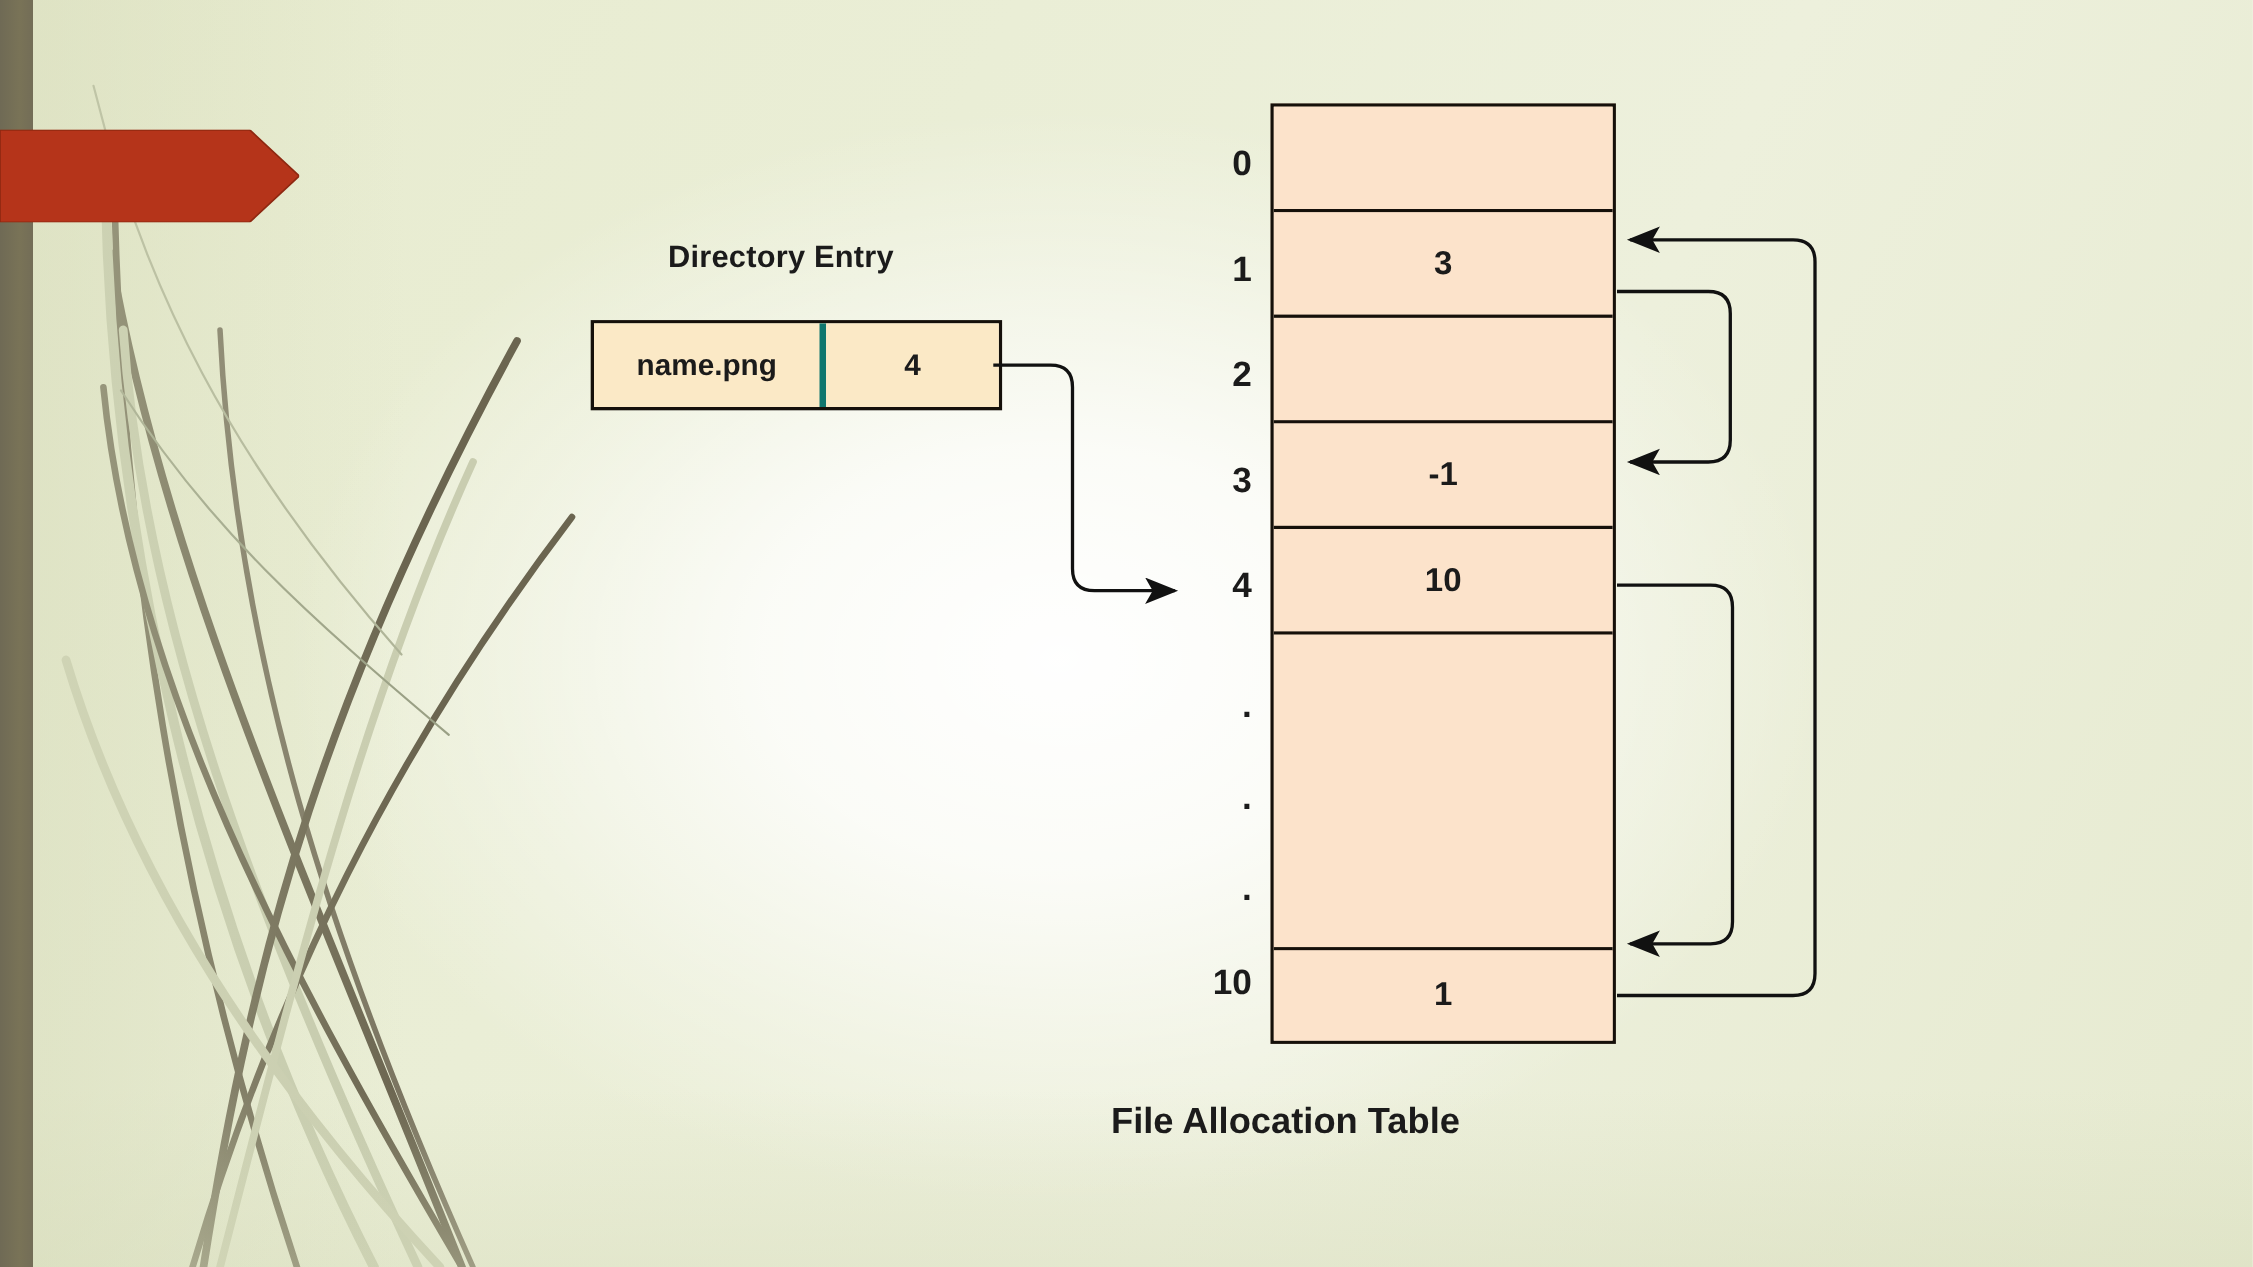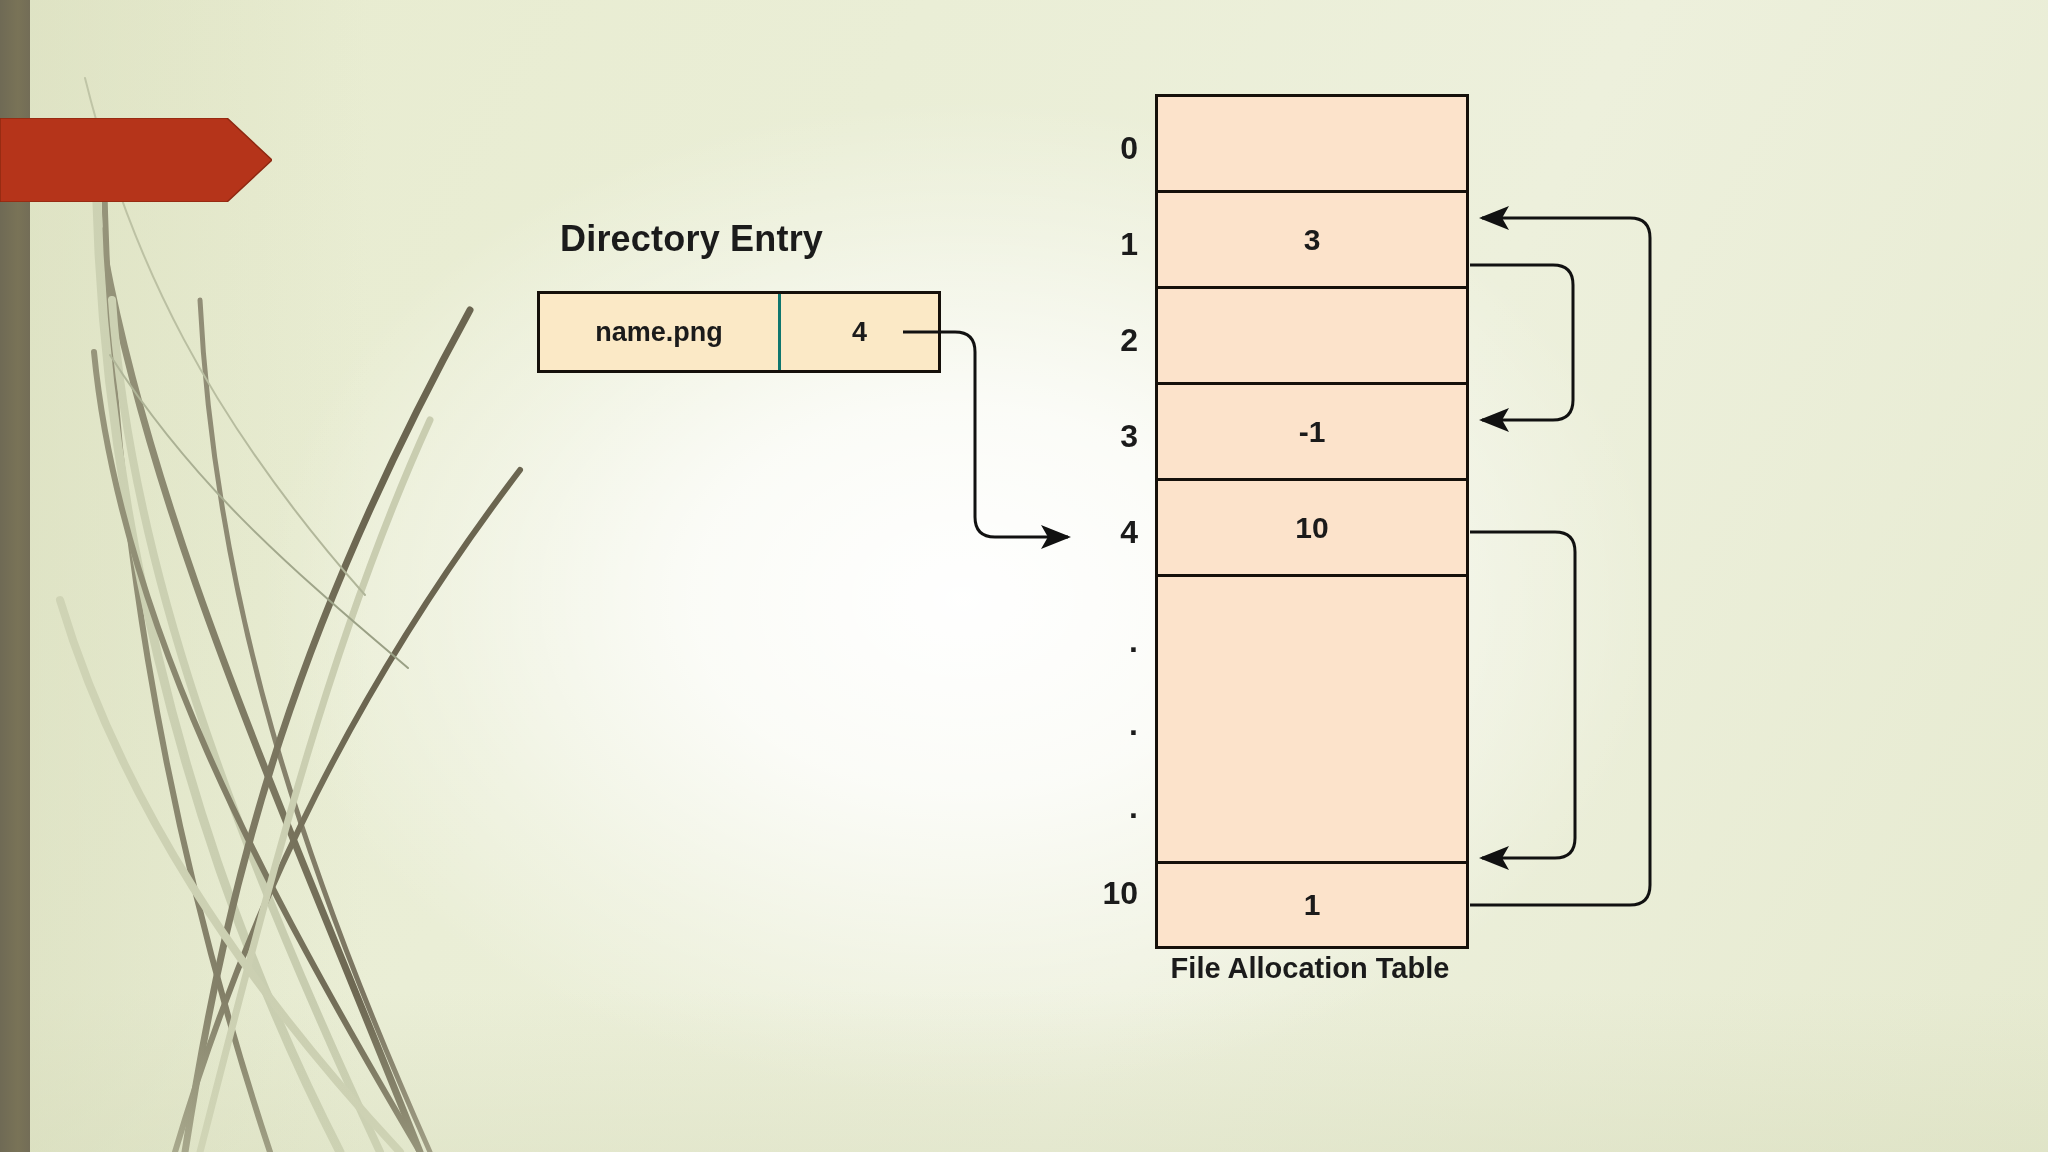--- a/index.html
+++ b/index.html
@@ -51,21 +51,22 @@
   .banner {
     position: absolute;
     left: 0; top: 118px;
     width: 272px; height: 84px;
   }
   
   .dir-title {
     position: absolute;
     left: 560px; top: 218px;
     width: 300px;
-    font-size: 36px;
+    text-align: center;
+    font-size: 28px;
     font-weight: bold;
     color: #1b1b1b;
     letter-spacing: 0.2px;
   }
   .dir-table {
     position: absolute;
     left: 537px; top: 291px;
     display: flex;
     border: 3px solid #15100a;
     box-sizing: border-box;
@@ -74,21 +75,21 @@
   .dir-cell {
     background: #fbe9c6;
     display: flex;
     align-items: center;
     justify-content: center;
     font-size: 27px;
     font-weight: bold;
     color: #1b1b1b;
     box-sizing: border-box;
   }
-  .dir-cell.name { width: 241px; border-right: 3px solid #0f766e; }
+  .dir-cell.name { width: 211px; border-right: 6px solid #0f766e; }
   .dir-cell.blk  { width: 157px; }
   .start-label {
     position: absolute;
     left: 625px; top: 416px;
     width: 330px;
     text-align: left;
     font-size: 27px;
     font-weight: bold;
     color: #1b1b1b;
   }
@@ -127,24 +128,23 @@
     position: absolute;
     width: 86px;
     text-align: right;
     font-size: 32px;
     font-weight: bold;
     color: #1b1b1b;
     line-height: 1;
   }
   .fat-caption {
     position: absolute;
-    left: 1010px; top: 952px;
+    left: 1010px; top: 1000px;
     width: 600px;
-    text-align: center;
-    font-size: 29px;
+    font-size: 33px;
     font-weight: bold;
     color: #1b1b1b;
   }
   .links {
     position: absolute;
     left: 0; top: 0;
     width: 2048px; height: 1152px;
     pointer-events: none;
   }
 </style>

